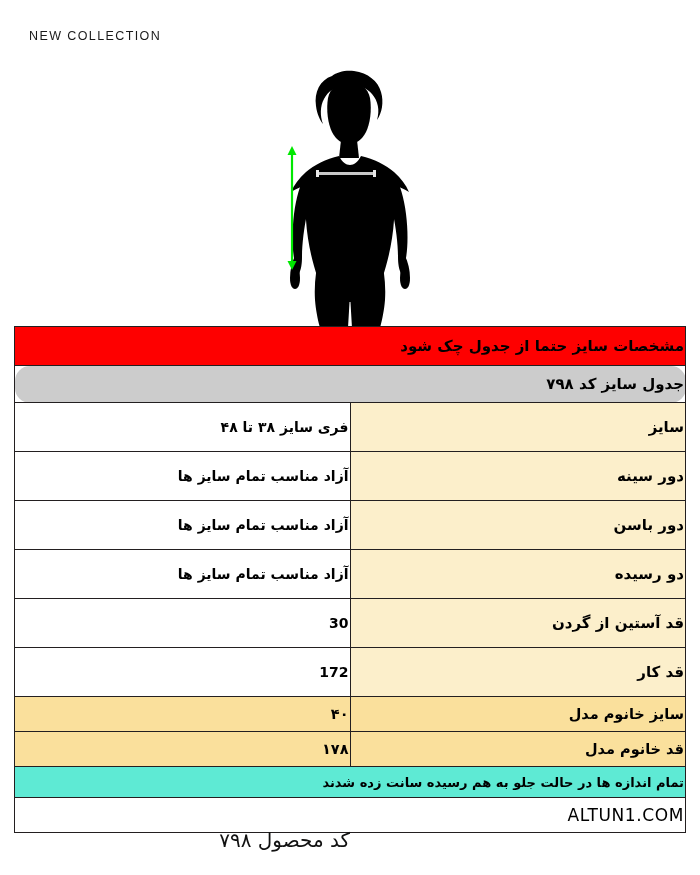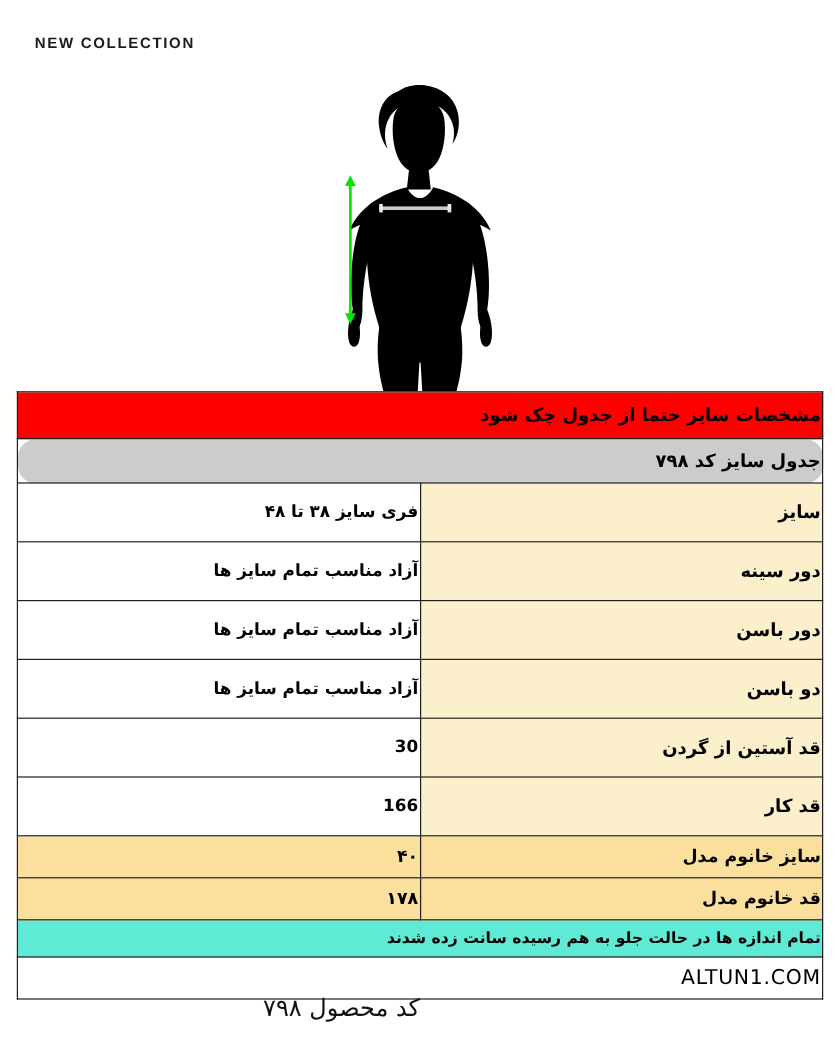--- a/index.html
+++ b/index.html
@@ -25,21 +25,21 @@
   #brand-name {
     font-family: "Liberation Sans", "DejaVu Sans", sans-serif;
     font-weight: bold;
     font-size: 31px;
     letter-spacing: 2.0px;
     color: #1a1a1a;
     line-height: 1;
   }
   #brand-tagline {
     font-family: "Liberation Sans", "DejaVu Sans", sans-serif;
-    font-weight: bold;
+    font-weight: normal;
     font-size: 12.5px;
     letter-spacing: 1.4px;
     color: #1a1a1a;
     margin-top: 9px;
     margin-left: 2px;
   }
 
   
   #figure-area {
     position: absolute;
@@ -241,30 +241,30 @@
       </tr>
       <tr>
         <td class="label-cell">دور سینه</td>
         <td class="value-cell">آزاد مناسب  تمام سایز ها</td>
       </tr>
       <tr>
         <td class="label-cell">دور باسن</td>
         <td class="value-cell">آزاد مناسب  تمام سایز ها</td>
       </tr>
       <tr>
-        <td class="label-cell">دو باسن</td>
+        <td class="label-cell">دو رسیده</td>
         <td class="value-cell">آزاد مناسب  تمام سایز ها</td>
       </tr>
       <tr>
         <td class="label-cell">قد آستین از گردن</td>
         <td class="value-cell">30</td>
       </tr>
       <tr>
         <td class="label-cell">قد کار</td>
-        <td class="value-cell">166</td>
+        <td class="value-cell">172</td>
       </tr>
 
       <tr class="model-row">
         <td class="label-cell">سایز خانوم مدل</td>
         <td class="value-cell">۴۰</td>
       </tr>
       <tr class="model-row">
         <td class="label-cell">قد خانوم مدل</td>
         <td class="value-cell">۱۷۸</td>
       </tr>

